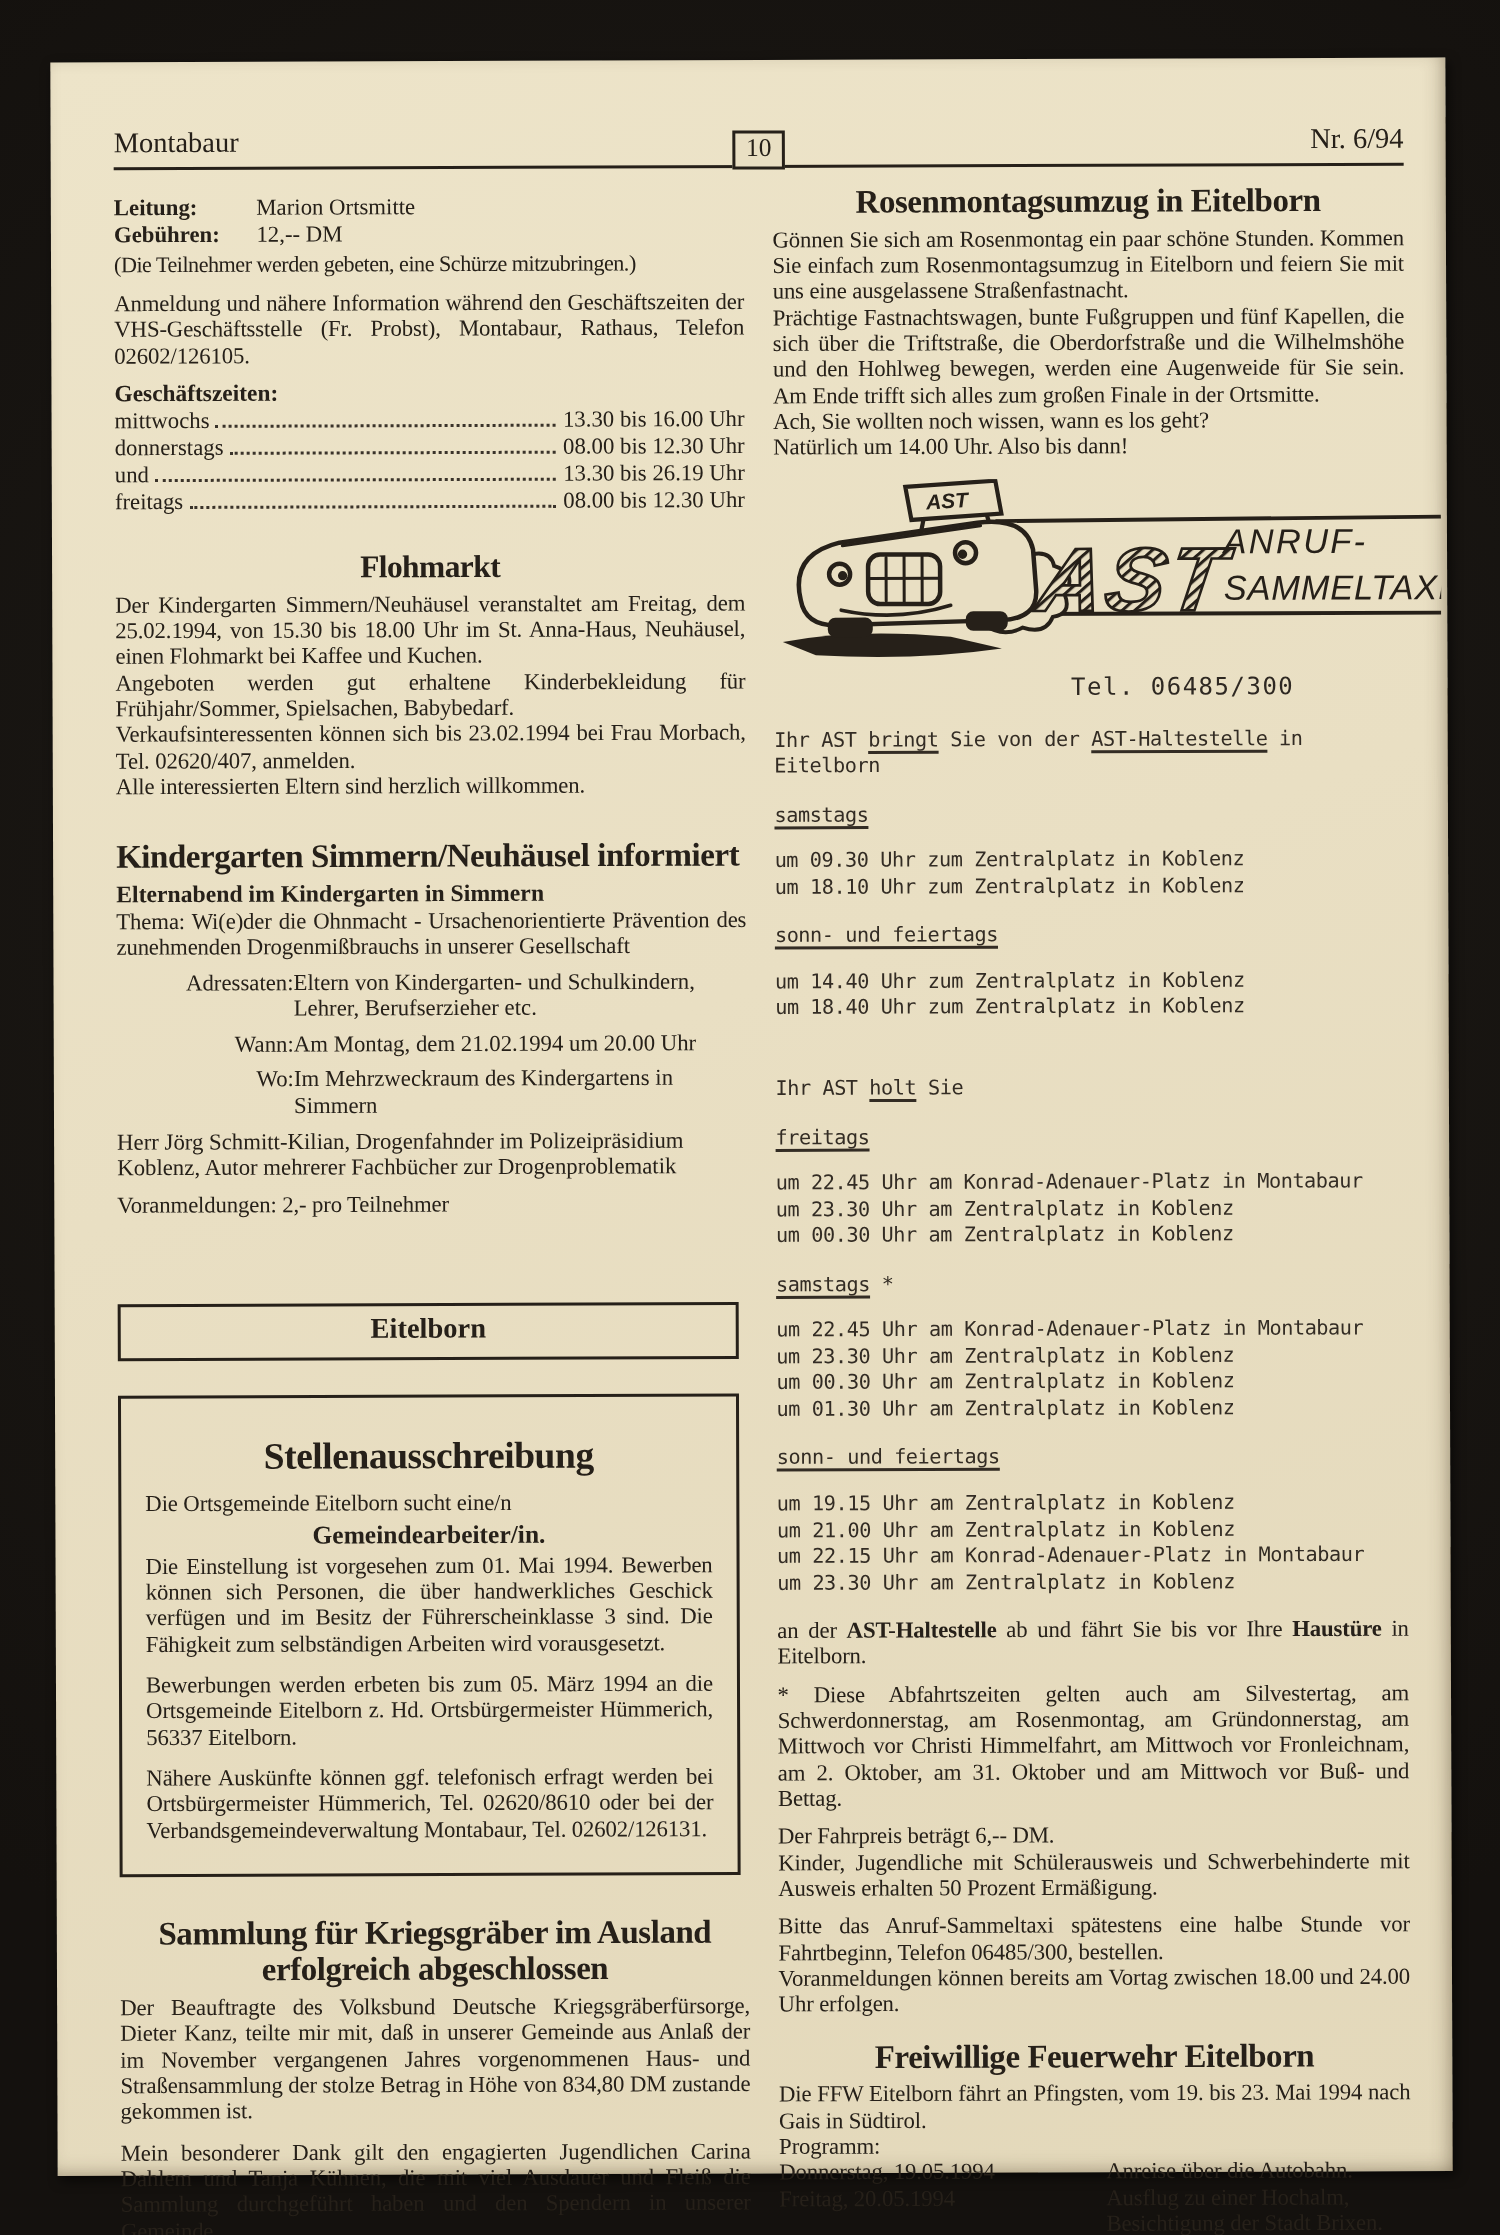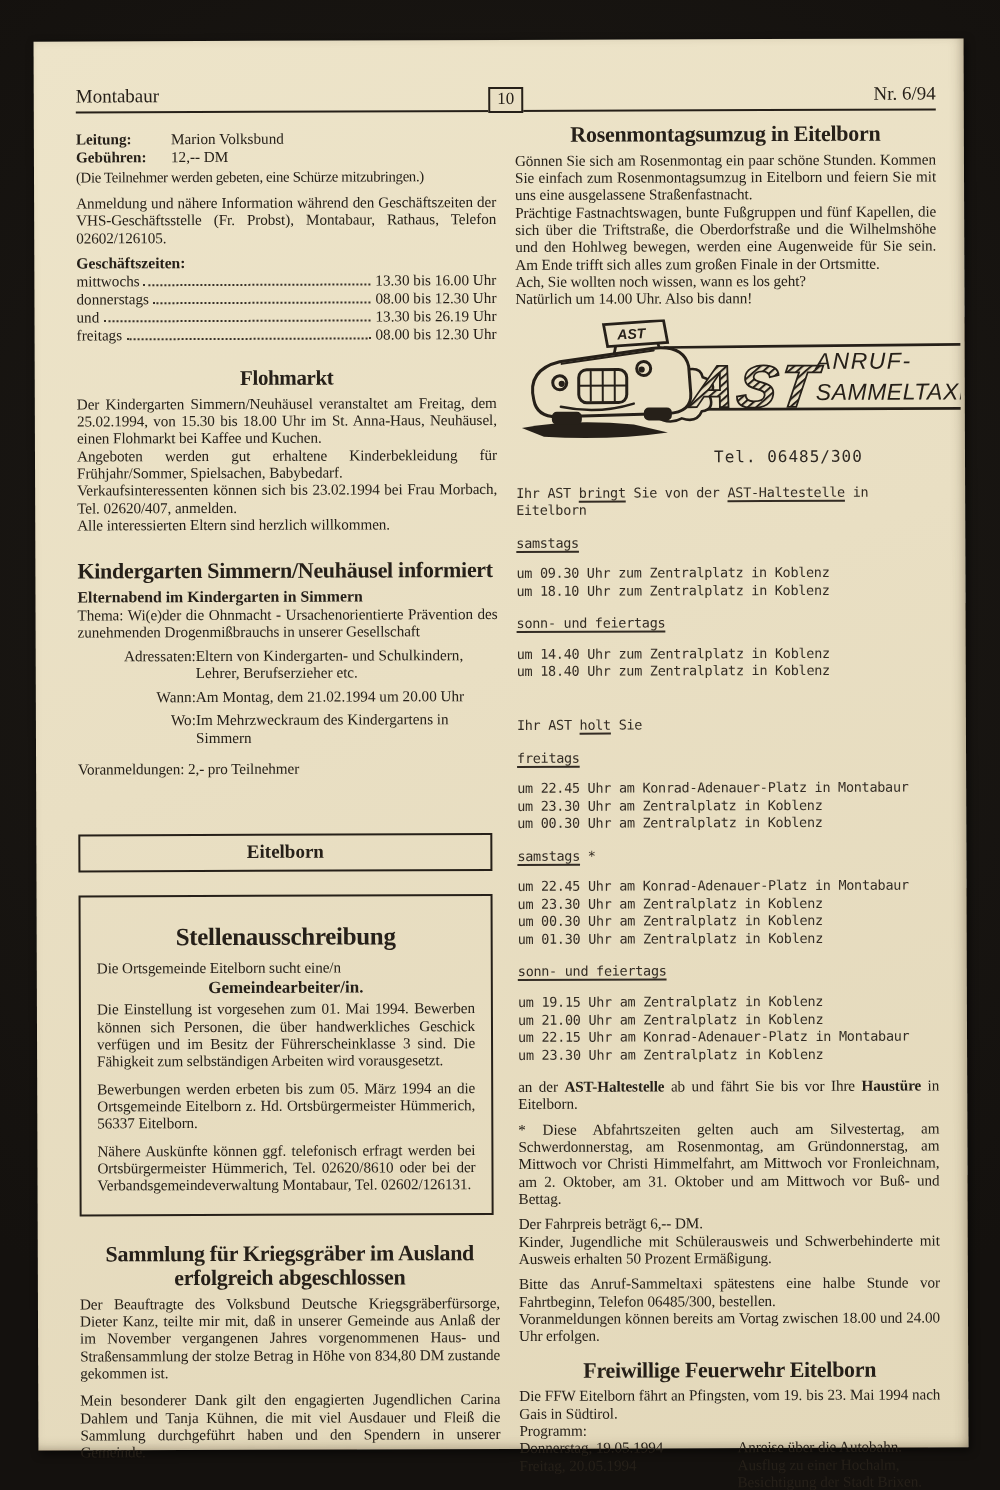--- a/index.html
+++ b/index.html
@@ -72,21 +72,21 @@
     <span>Nr. 6/94</span>
   </div>
 
   <div class="cols">
 
     <div class="col-l">
 
       <div style="margin-top:6px;">
         <div class="info-row">
           <span class="lbl">Leitung:</span>
-          <span>Marion Volksbund</span>
+          <span>Marion Ortsmitte</span>
         </div>
         <div class="info-row">
           <span class="lbl">Gebühren:</span>
           <span>12,-- DM</span>
         </div>
         <div class="note-line">(Die Teilnehmer werden gebeten, eine Schürze mitzubringen.)</div>
         <p class="body-txt just mt8">Anmeldung und nähere Information während den Geschäftszeiten der VHS-Geschäftsstelle (Fr. Probst), Montabaur, Rathaus, Telefon 02602/126105.</p>
         <div class="b mt8" style="font-size:15.6px;">Geschäftszeiten:</div>
         <div class="hours-row">
           <span>mittwochs</span>
@@ -128,20 +128,21 @@
         </div>
         <div class="kg-row">
           <span class="lbl">Wann:</span>
           <span class="val">Am Montag, dem 21.02.1994 um 20.00 Uhr</span>
         </div>
         <div class="kg-row">
           <span class="lbl">Wo:</span>
           <span class="val">Im Mehrzweckraum des Kindergartens in Simmern</span>
         </div>
         <div class="kg-row">
+          <span class="val">Herr Jörg Schmitt-Kilian, Drogenfahnder im Polizeipräsidium Koblenz, Autor mehrerer Fachbücher zur Drogenproblematik</span>
         </div>
         <p class="body-txt" style="margin-top:7px;"><span>Voranmeldungen:</span> <span>2,- pro Teilnehmer</span></p>
       </div>
 
       <div class="box-eitelborn">
         <span>Eitelborn</span>
       </div>
 
       <div class="box-job">
         <div class="h-center" style="font-size:25px;letter-spacing:-0.3px;">Stellenausschreibung</div>

